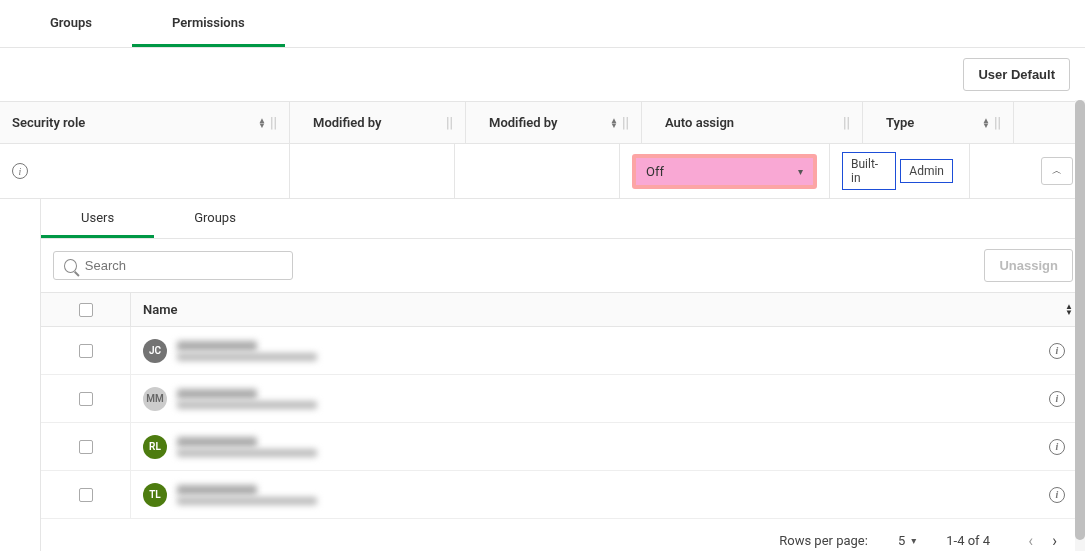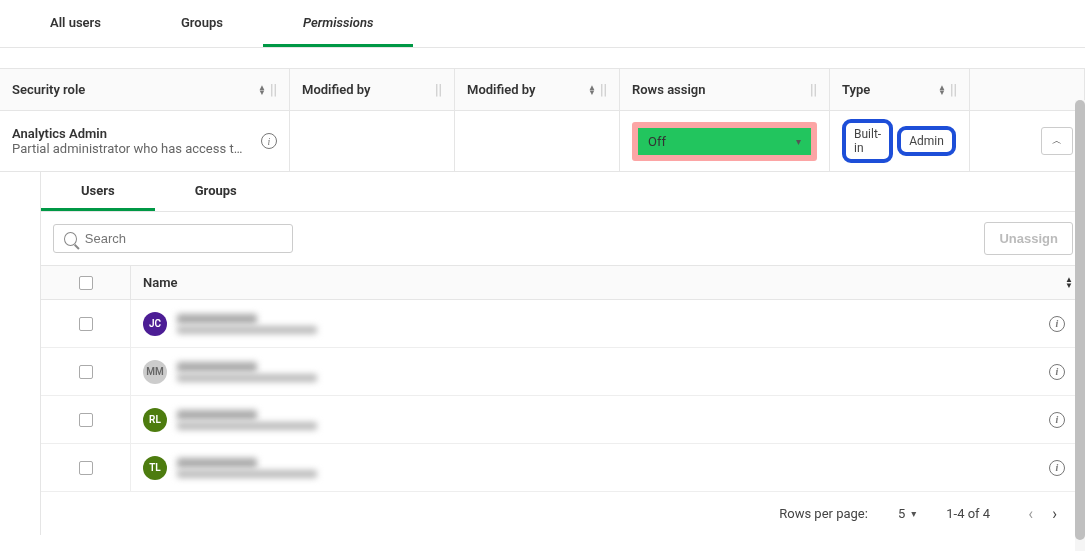--- a/index.html
+++ b/index.html
@@ -38,21 +38,20 @@
 .top-tab {
   padding: 0 40px;
   line-height: 46px;
   cursor: pointer;
   color: #333;
   font-weight: 600;
   border-bottom: 3px solid transparent;
 }
 .top-tab.active {
   border-bottom: 3px solid #009845;
-  font-style: italic;
 }
 .toolbar {
   display: flex;
   justify-content: flex-end;
   padding: 10px 15px;
   gap: 10px;
   border-bottom: 1px solid #e5e5e5;
 }
 .btn {
   padding: 8px 14px;
@@ -67,20 +66,21 @@
 .btn.primary {
   background: #009845;
   color: #fff;
   border: 1px solid #00873e;
 }
 .grid-header {
   display: flex;
   border-bottom: 1px solid #e5e5e5;
   background: #fafafa;
   height: 42px;
+  gap: 11px;
 }
 .grid-header .hcell {
   padding: 0 12px;
   display: flex;
   align-items: center;
   justify-content: space-between;
   border-right: 1px solid #e5e5e5;
   font-weight: 600;
 }
 .col-role { width: 290px; }
@@ -116,29 +116,29 @@
   font-size: 10px;
   color: #777;
   font-style: italic;
   font-family: serif;
 }
 .select-box {
   width: 100%;
   display: flex;
   align-items: center;
   justify-content: space-between;
-  border: 6px solid #fca5a5;
+  border: 4px solid #fca5a5;
   border-radius: 3px;
   padding: 6px 10px;
-  background: #22c55e;
+  background: #f9a8d4;
 }
 .chevron-down { font-size: 10px; color: #555; }
 .chip {
-  border: 4px solid #1d4ed8;
-  border-radius: 9px;
+  border: 1px solid #1d4ed8;
+  border-radius: 0;
   padding: 4px 8px;
   font-size: 12px;
   color: #444;
   margin-right: 4px;
 }
 .chevron-up-btn {
   border: 1px solid #ccc;
   border-radius: 3px;
   padding: 6px 10px;
   background: #fff;
@@ -151,21 +151,21 @@
 }
 .sub-tabs {
   display: flex;
   border-bottom: 1px solid #e5e5e5;
   height: 40px;
 }
 .sub-tab {
   padding: 0 40px;
   line-height: 38px;
   cursor: pointer;
-  font-weight: 700;
+  font-weight: 400;
   border-bottom: 3px solid transparent;
 }
 .sub-tab.active { border-bottom: 3px solid #009845; }
 .search-bar {
   display: flex;
   align-items: center;
   padding: 10px 12px;
   border-bottom: 1px solid #e5e5e5;
 }
 .search-input {
@@ -230,21 +230,21 @@
   height: 24px;
   border-radius: 50%;
   color: #fff;
   font-size: 10px;
   font-weight: 600;
   display: flex;
   align-items: center;
   justify-content: center;
   margin-right: 10px;
 }
-.avatar.green { background: #4c1d95; }
+.avatar.green { background: #737373; }
 .avatar.gray { background: #ccc; color: #666; }
 .avatar.teal { background: #4d7c0f; }
 .user-row .name-col { display: flex; align-items: center; justify-content: flex-start; padding-right: 16px; }
 .blur-block { display: flex; flex-direction: column; gap: 2px; }
 .blur-line1 { width: 80px; height: 10px; background: #aaa; filter: blur(3px); border-radius: 2px; }
 .blur-line2 { width: 140px; height: 8px; background: #bbb; filter: blur(3px); border-radius: 2px; }
 .row-info { margin-left: auto; margin-right: 4px; }
 .pagination {
   display: flex;
   align-items: center;
@@ -260,26 +260,26 @@
   cursor: pointer;
   padding: 0 8px;
 }
 .page-chev.dark { color: #444; }
 .rpp-select { display: inline-flex; align-items: center; gap: 6px; }
 </style>
 </head>
 <body>
 
 <div class="top-tabs">
-  <div class="top-tab">All users</div>
   <div class="top-tab">Groups</div>
   <div class="top-tab active">Permissions</div>
 </div>
 
 <div class="toolbar">
+  <button class="btn">User Default</button>
 </div>
 
 <div class="grid-header">
   <div class="hcell col-role">
     <span>Security role</span>
     <span class="sort-group">
       <span class="sort-icon">▲<br>▼</span>
       <span class="resize-bar">||</span>
     </span>
   </div>
@@ -290,41 +290,37 @@
       </span>
   </div>
   <div class="hcell col-mb">
     <span>Modified by</span>
     <span class="sort-group">
       <span class="sort-icon">▲<br>▼</span>
       <span class="resize-bar">||</span>
     </span>
   </div>
   <div class="hcell col-aa">
-    <span>Rows assign</span>
+    <span>Auto assign</span>
     <span class="sort-group">
         <span class="resize-bar">||</span>
       </span>
   </div>
   <div class="hcell col-type">
     <span>Type</span>
     <span class="sort-group">
       <span class="sort-icon">▲<br>▼</span>
       <span class="resize-bar">||</span>
     </span>
   </div>
   <div class="hcell col-act"></div>
 </div>
 
 <div class="grid-row">
   <div class="rcell col-role" style="justify-content:space-between;">
-    <div>
-      <div class="role-title">Analytics Admin</div>
-      <div class="role-desc">Partial administrator who has access t…</div>
-    </div>
     <span class="info-icon">i</span>
   </div>
   <div class="rcell col-cb"></div>
   <div class="rcell col-mb"></div>
   <div class="rcell col-aa">
     <div class="select-box">
       <span>Off</span>
       <span class="chevron-down">▾</span>
     </div>
   </div>

